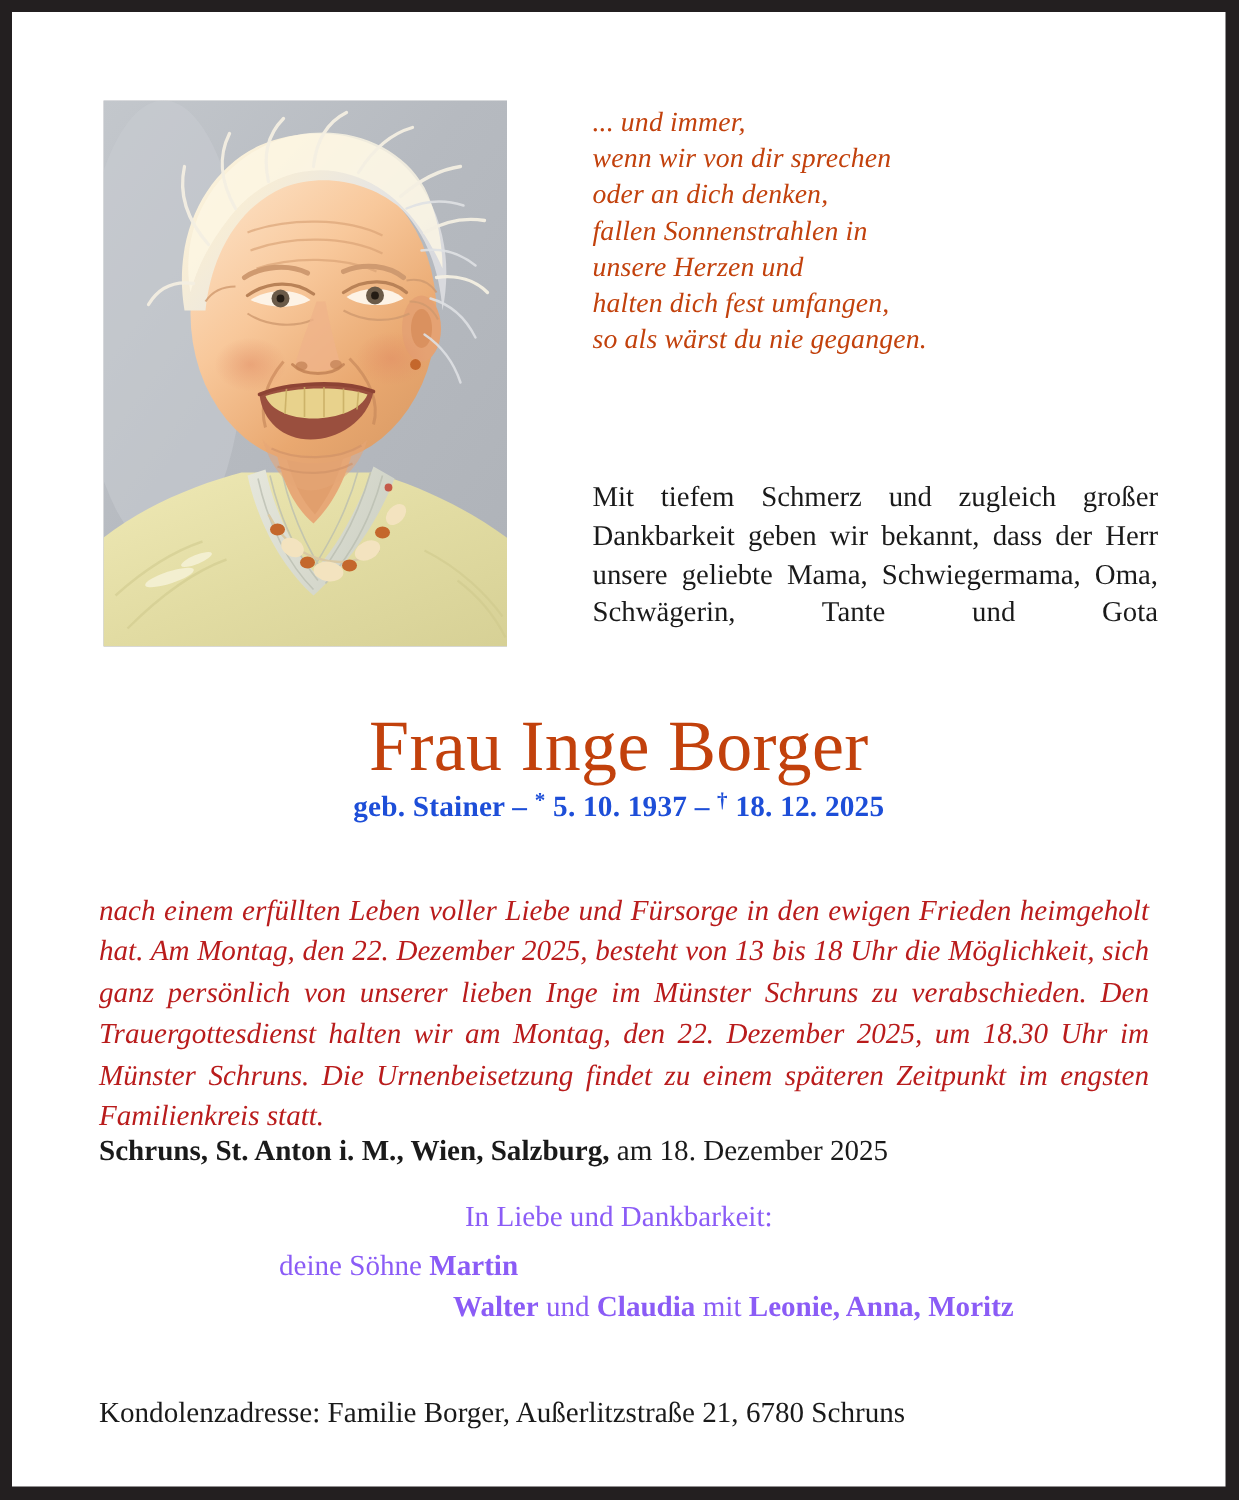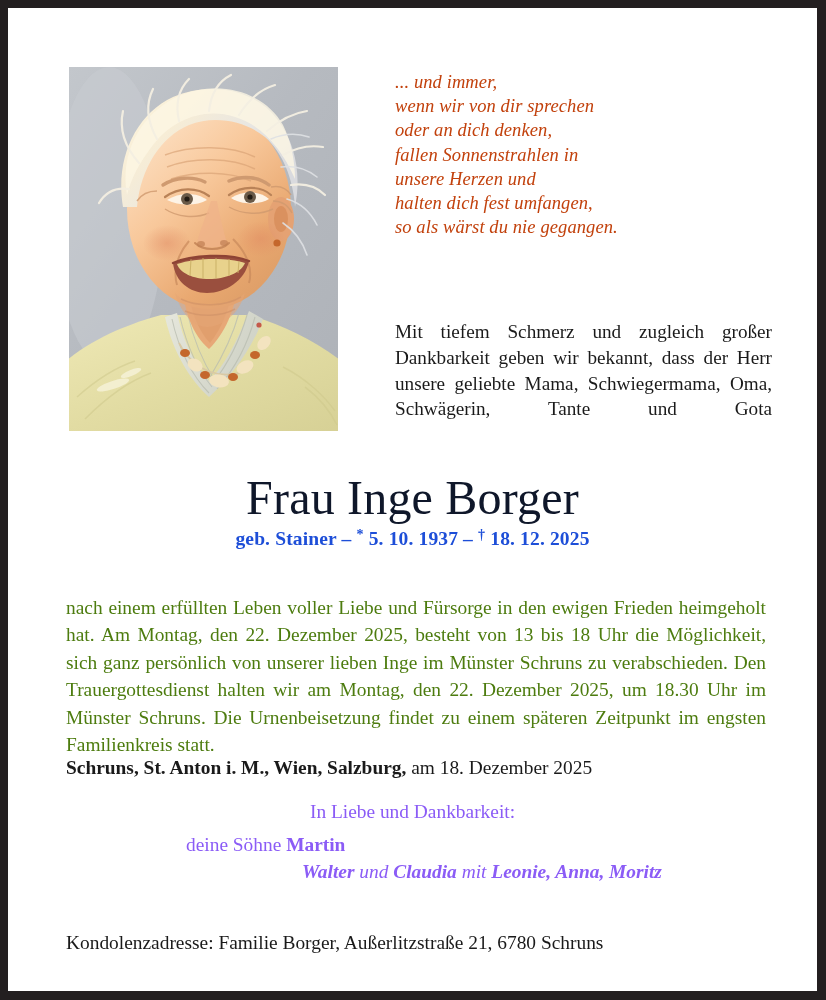--- a/index.html
+++ b/index.html
@@ -92,21 +92,21 @@
     left: 0;
     top: 462px;
     width: 100%;
     text-align: center;
   }
   .deceased-name {
     font-size: 48px;
     line-height: 56px;
     font-weight: normal;
     letter-spacing: 0.2px;
-    color: #0f172a;
+    color: #c2410c;
     margin: 0;
   }
   .life-dates {
     margin-top: 2px;
     font-size: 19.5px;
     font-weight: bold;
     letter-spacing: 0.15px;
     color: #1d4ed8;
   }
   .life-dates sup {
@@ -118,21 +118,22 @@
   
   .body-text {
     position: absolute;
     left: 58px;
     top: 586px;
     width: 700px;
     font-size: 19.4px;
     line-height: 27.4px;
     text-align: justify;
     text-justify: inter-word;
-    color: #4d7c0f;
+    color: #b91c1c;
+    font-style: italic;
   }
 
   
   .places-line {
     position: absolute;
     left: 58px;
     top: 747px;
     width: 710px;
     font-size: 19.4px;
     line-height: 26px;
@@ -154,21 +155,21 @@
     text-align: center;
     margin-bottom: 7px;
   }
   .mourners-list {
     margin-left: 178px;
     width: 580px;
   }
   .mourner-row { white-space: nowrap; }
   .mourner-row .label { font-weight: normal; }
   .mourner-row b { font-weight: bold; }
-  .mourner-row.indented { padding-left: 116px; font-style: italic; }
+  .mourner-row.indented { padding-left: 116px; }
 
   
   .condolence {
     position: absolute;
     left: 58px;
     top: 922px;
     width: 710px;
     font-size: 19.4px;
     line-height: 26px;
     color: #1a1a1a;

